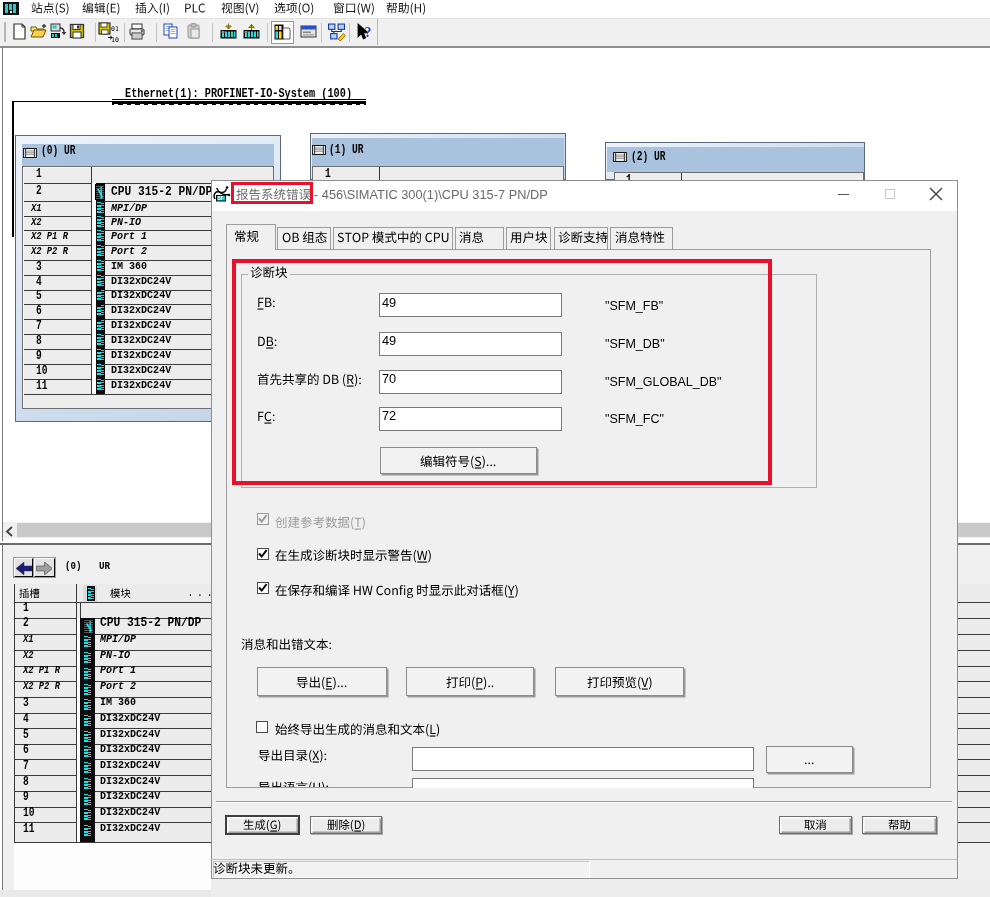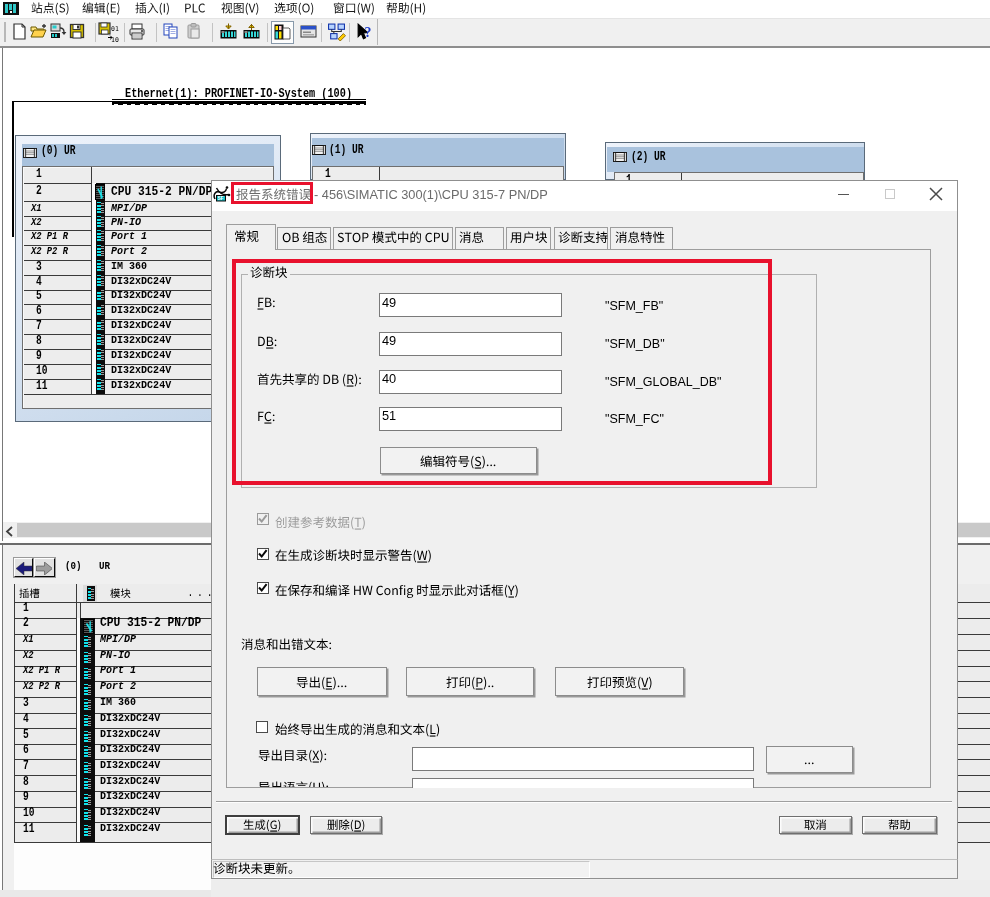--- a/index.html
+++ b/index.html
@@ -586,32 +586,32 @@
       <path transform="translate(65.3,0)" d="M1.3 0H3.6C6.4 0 7.9 -1.7 7.9 -4.6C7.9 -7.5 6.4 -9.2 3.6 -9.2H1.3ZM2.4 -1V-8.2H3.5C5.6 -8.2 6.7 -6.9 6.7 -4.6C6.7 -2.3 5.6 -1 3.5 -1Z"></path>
       <path transform="translate(73.9,0)" d="M1.3 0H4.2C6.2 0 7.7 -0.9 7.7 -2.7C7.7 -3.9 6.9 -4.7 5.8 -4.9V-4.9C6.7 -5.2 7.1 -6 7.1 -6.9C7.1 -8.5 5.8 -9.2 4 -9.2H1.3ZM2.4 -5.3V-8.2H3.8C5.3 -8.2 6 -7.9 6 -6.8C6 -5.8 5.4 -5.3 3.8 -5.3ZM2.4 -0.9V-4.4H4C5.6 -4.4 6.5 -3.9 6.5 -2.7C6.5 -1.5 5.6 -0.9 4 -0.9Z"></path>
       <path transform="translate(84.9,0)" d="M3 2.5 3.7 2.1C2.6 0.4 2.1 -1.8 2.1 -3.9C2.1 -6 2.6 -8.1 3.7 -9.9L3 -10.2C1.8 -8.3 1.2 -6.3 1.2 -3.9C1.2 -1.4 1.8 0.6 3 2.5Z"></path>
       <path transform="translate(89.1,0)" d="M2.4 -4.8V-8.2H4C5.4 -8.2 6.2 -7.8 6.2 -6.6C6.2 -5.4 5.4 -4.8 4 -4.8ZM6.3 0H7.6L5.3 -4C6.5 -4.3 7.3 -5.2 7.3 -6.6C7.3 -8.5 6 -9.2 4.1 -9.2H1.3V0H2.4V-3.9H4.1Z"></path>
       <path transform="translate(97.1,0)" d="M1.2 2.5C2.4 0.6 3.1 -1.4 3.1 -3.9C3.1 -6.3 2.4 -8.3 1.2 -10.2L0.5 -9.9C1.6 -8.1 2.1 -6 2.1 -3.9C2.1 -1.8 1.6 0.4 0.5 2.1Z"></path>
       <path transform="translate(101.3,0)" d="M1.7 -4.9C2.2 -4.9 2.6 -5.2 2.6 -5.8C2.6 -6.3 2.2 -6.6 1.7 -6.6C1.3 -6.6 0.9 -6.3 0.9 -5.8C0.9 -5.2 1.3 -4.9 1.7 -4.9ZM1.7 0.2C2.2 0.2 2.6 -0.2 2.6 -0.7C2.6 -1.2 2.2 -1.6 1.7 -1.6C1.3 -1.6 0.9 -1.2 0.9 -0.7C0.9 -0.2 1.3 0.2 1.7 0.2Z"></path>
       <rect x="89.6" y="1.5" width="6.9" height="1.1"></rect>
     </g>
   </svg>
 <div style="position:absolute;left:378.5px;top:369.5px;width:183.5px;height:24px;background:#fff;border:1px solid #7a7a7a"></div>
-<div style="position:absolute;left:382.0px;top:373.3px;font-family:'Liberation Sans',sans-serif;font-size:12.8px;font-weight:normal;color:#000;line-height:1;white-space:pre">40</div>
+<div style="position:absolute;left:382.0px;top:373.3px;font-family:'Liberation Sans',sans-serif;font-size:12.8px;font-weight:normal;color:#000;line-height:1;white-space:pre">70</div>
 <div style="position:absolute;left:605px;top:376.0px;font-family:'Liberation Sans',sans-serif;font-size:12.5px;font-weight:normal;color:#000;line-height:1;white-space:pre">"SFM_GLOBAL_DB"</div>
 <svg style="position:absolute;left:257px;top:409.8px;overflow:visible" width="20" height="15">
     <g fill="#000" transform="translate(0,11)">
       <path transform="translate(0,0)" d="M1.3 0H2.4V-4.1H5.9V-5.1H2.4V-8.2H6.5V-9.2H1.3Z"></path>
       <path transform="translate(6.9,0)" d="M4.7 0.2C5.9 0.2 6.8 -0.3 7.5 -1.2L6.9 -1.9C6.3 -1.2 5.6 -0.9 4.8 -0.9C3 -0.9 1.9 -2.3 1.9 -4.6C1.9 -6.9 3.1 -8.3 4.8 -8.3C5.6 -8.3 6.2 -8 6.7 -7.5L7.3 -8.2C6.8 -8.8 5.9 -9.3 4.8 -9.3C2.5 -9.3 0.7 -7.5 0.7 -4.6C0.7 -1.6 2.4 0.2 4.7 0.2Z"></path>
       <path transform="translate(14.9,0)" d="M1.7 -4.9C2.2 -4.9 2.6 -5.2 2.6 -5.8C2.6 -6.3 2.2 -6.6 1.7 -6.6C1.3 -6.6 0.9 -6.3 0.9 -5.8C0.9 -5.2 1.3 -4.9 1.7 -4.9ZM1.7 0.2C2.2 0.2 2.6 -0.2 2.6 -0.7C2.6 -1.2 2.2 -1.6 1.7 -1.6C1.3 -1.6 0.9 -1.2 0.9 -0.7C0.9 -0.2 1.3 0.2 1.7 0.2Z"></path>
       <rect x="7.4" y="1.5" width="7" height="1.1"></rect>
     </g>
   </svg>
 <div style="position:absolute;left:378.5px;top:406.5px;width:183.5px;height:24px;background:#fff;border:1px solid #7a7a7a"></div>
-<div style="position:absolute;left:382.0px;top:410.3px;font-family:'Liberation Sans',sans-serif;font-size:12.8px;font-weight:normal;color:#000;line-height:1;white-space:pre">51</div>
+<div style="position:absolute;left:382.0px;top:410.3px;font-family:'Liberation Sans',sans-serif;font-size:12.8px;font-weight:normal;color:#000;line-height:1;white-space:pre">72</div>
 <div style="position:absolute;left:605px;top:413.0px;font-family:'Liberation Sans',sans-serif;font-size:12.5px;font-weight:normal;color:#000;line-height:1;white-space:pre">"SFM_FC"</div>
 <div style="position:absolute;left:379.5px;top:447px;width:157px;height:27px;background:#f2f2f2;border:1px solid #8c8c8c;box-shadow:1.5px 1.5px 0 0 #999"></div>
 <svg style="position:absolute;left:419.8375px;top:454.5625px;overflow:visible" width="78" height="15">
     <g fill="#000" transform="translate(0,11)">
       <path transform="translate(0,0)" d="M0.5 -0.7 0.7 0.2C1.8 -0.2 3.1 -0.8 4.3 -1.3L4.2 -2C2.8 -1.5 1.4 -1 0.5 -0.7ZM0.8 -5.3C0.9 -5.4 1.2 -5.4 2.6 -5.6C2.1 -4.8 1.7 -4.2 1.5 -4C1.1 -3.5 0.8 -3.2 0.6 -3.1C0.7 -2.9 0.8 -2.5 0.9 -2.3C1.1 -2.4 1.5 -2.6 4.2 -3.2C4.2 -3.4 4.2 -3.7 4.2 -4L2.1 -3.5C3 -4.7 3.8 -6.1 4.5 -7.5L3.8 -7.9C3.6 -7.4 3.3 -6.9 3.1 -6.5L1.7 -6.3C2.4 -7.4 3.1 -8.8 3.6 -10.2L2.7 -10.5C2.2 -9 1.4 -7.3 1.1 -6.9C0.9 -6.5 0.7 -6.2 0.5 -6.1C0.6 -5.9 0.7 -5.5 0.8 -5.3ZM7.8 -4.4V-2.5H6.8V-4.4ZM8.4 -4.4H9.3V-2.5H8.4ZM6 -5.2V0.9H6.8V-1.8H7.8V0.6H8.4V-1.8H9.3V0.6H10V-1.8H10.9V0.1C10.9 0.2 10.9 0.2 10.8 0.2C10.7 0.2 10.5 0.2 10.2 0.2C10.3 0.4 10.4 0.7 10.4 0.9C10.8 0.9 11.1 0.9 11.4 0.8C11.6 0.7 11.6 0.4 11.6 0.1V-5.2L10.9 -5.2ZM10 -4.4H10.9V-2.5H10ZM7.6 -10.3C7.8 -10 8 -9.5 8.1 -9.2H5.2V-6.4C5.2 -4.5 5.1 -1.7 3.9 0.3C4.1 0.4 4.5 0.6 4.7 0.8C5.8 -1.2 6 -4.2 6 -6.2H11.5V-9.2H9.1C9 -9.6 8.7 -10.1 8.4 -10.6ZM6 -8.3H10.6V-7H6Z"></path>
       <path transform="translate(12.5,0)" d="M6.9 -9.4H10.2V-8.1H6.9ZM6 -10.1V-7.4H11.2V-10.1ZM1 -4.2C1.1 -4.2 1.5 -4.3 1.9 -4.3H3.1V-2.5L0.5 -2.1L0.7 -1.2L3.1 -1.7V1H3.9V-1.8L5.3 -2.1L5.3 -2.9L3.9 -2.7V-4.3H5.1V-5.2H3.9V-7.1H3.1V-5.2H1.9C2.2 -6 2.6 -7.1 2.9 -8.1H5.2V-9H3.1C3.2 -9.5 3.3 -9.9 3.4 -10.3L2.5 -10.5C2.4 -10 2.3 -9.5 2.2 -9H0.6V-8.1H2C1.7 -7.1 1.4 -6.3 1.3 -6C1.1 -5.4 0.9 -5 0.7 -5C0.8 -4.8 1 -4.3 1 -4.2ZM10.2 -5.9V-4.8H7V-5.9ZM5 -1 5.2 -0.1 10.2 -0.5V1H11.1V-0.6L12 -0.7L12 -1.4L11.1 -1.4V-5.9H11.9V-6.7H5.3V-5.9H6.1V-1ZM10.2 -4.1V-3H7V-4.1ZM10.2 -2.3V-1.3L7 -1.1V-2.3Z"></path>
       <path transform="translate(25,0)" d="M4.9 -3.5C5.5 -2.7 6.2 -1.6 6.5 -1L7.3 -1.4C7 -2.1 6.2 -3.1 5.7 -3.9ZM9.2 -6.8V-5.4H4.2V-4.5H9.2V-0.2C9.2 0 9.1 0.1 8.8 0.1C8.6 0.1 7.8 0.1 6.9 0.1C7 0.3 7.2 0.7 7.2 1C8.3 1 9.1 1 9.5 0.8C9.9 0.7 10.1 0.4 10.1 -0.2V-4.5H11.8V-5.4H10.1V-6.8ZM3.2 -6.9C2.6 -5.5 1.6 -4.2 0.5 -3.3C0.7 -3.1 1 -2.7 1.2 -2.5C1.6 -2.9 2 -3.3 2.4 -3.8V1H3.3V-5.1C3.6 -5.6 3.9 -6.1 4.1 -6.6ZM2.3 -10.5C1.9 -9.3 1.2 -8 0.5 -7.2C0.7 -7.1 1.1 -6.9 1.2 -6.7C1.7 -7.2 2.1 -7.8 2.4 -8.5H3.1C3.3 -7.9 3.7 -7.2 3.8 -6.8L4.7 -7.1C4.5 -7.5 4.2 -8 4 -8.5H5.9V-9.3H2.8C2.9 -9.6 3.1 -10 3.2 -10.3ZM7.2 -10.5C6.8 -9.3 6.1 -8.1 5.3 -7.3C5.5 -7.2 5.9 -6.9 6.1 -6.8C6.5 -7.2 7 -7.8 7.3 -8.5H8.2C8.5 -8 8.9 -7.4 9.1 -7L9.9 -7.3C9.8 -7.6 9.5 -8.1 9.2 -8.5H11.7V-9.3H7.7C7.9 -9.6 8 -10 8.1 -10.3Z"></path>
       <path transform="translate(37.5,0)" d="M3.2 -9.2H9.2V-7.5H3.2ZM2.3 -10V-6.6H10.2V-10ZM0.8 -5.5V-4.6H3.4C3.1 -3.9 2.8 -3 2.5 -2.4H9.1C8.8 -0.9 8.6 -0.2 8.3 0C8.1 0.1 8 0.1 7.7 0.1C7.3 0.1 6.4 0.1 5.6 0C5.7 0.3 5.9 0.7 5.9 0.9C6.7 1 7.6 1 8 1C8.5 1 8.8 0.9 9.1 0.6C9.5 0.2 9.9 -0.7 10.2 -2.8C10.2 -3 10.2 -3.2 10.2 -3.2H3.9L4.4 -4.6H11.7V-5.5Z"></path>
       <path transform="translate(50,0)" d="M3 2.5 3.7 2.1C2.6 0.4 2.1 -1.8 2.1 -3.9C2.1 -6 2.6 -8.1 3.7 -9.9L3 -10.2C1.8 -8.3 1.2 -6.3 1.2 -3.9C1.2 -1.4 1.8 0.6 3 2.5Z"></path>
       <path transform="translate(54.2,0)" d="M3.8 0.2C5.7 0.2 6.9 -1 6.9 -2.4C6.9 -3.8 6.1 -4.4 5 -4.9L3.7 -5.5C3 -5.8 2.2 -6.1 2.2 -7C2.2 -7.8 2.9 -8.3 3.9 -8.3C4.8 -8.3 5.4 -8 6 -7.5L6.6 -8.2C6 -8.9 5 -9.3 3.9 -9.3C2.2 -9.3 1 -8.3 1 -6.9C1 -5.6 2 -4.9 2.9 -4.5L4.2 -4C5.1 -3.6 5.7 -3.3 5.7 -2.3C5.7 -1.5 5 -0.9 3.8 -0.9C2.9 -0.9 1.9 -1.3 1.3 -2L0.6 -1.2C1.4 -0.4 2.5 0.2 3.8 0.2Z"></path>

